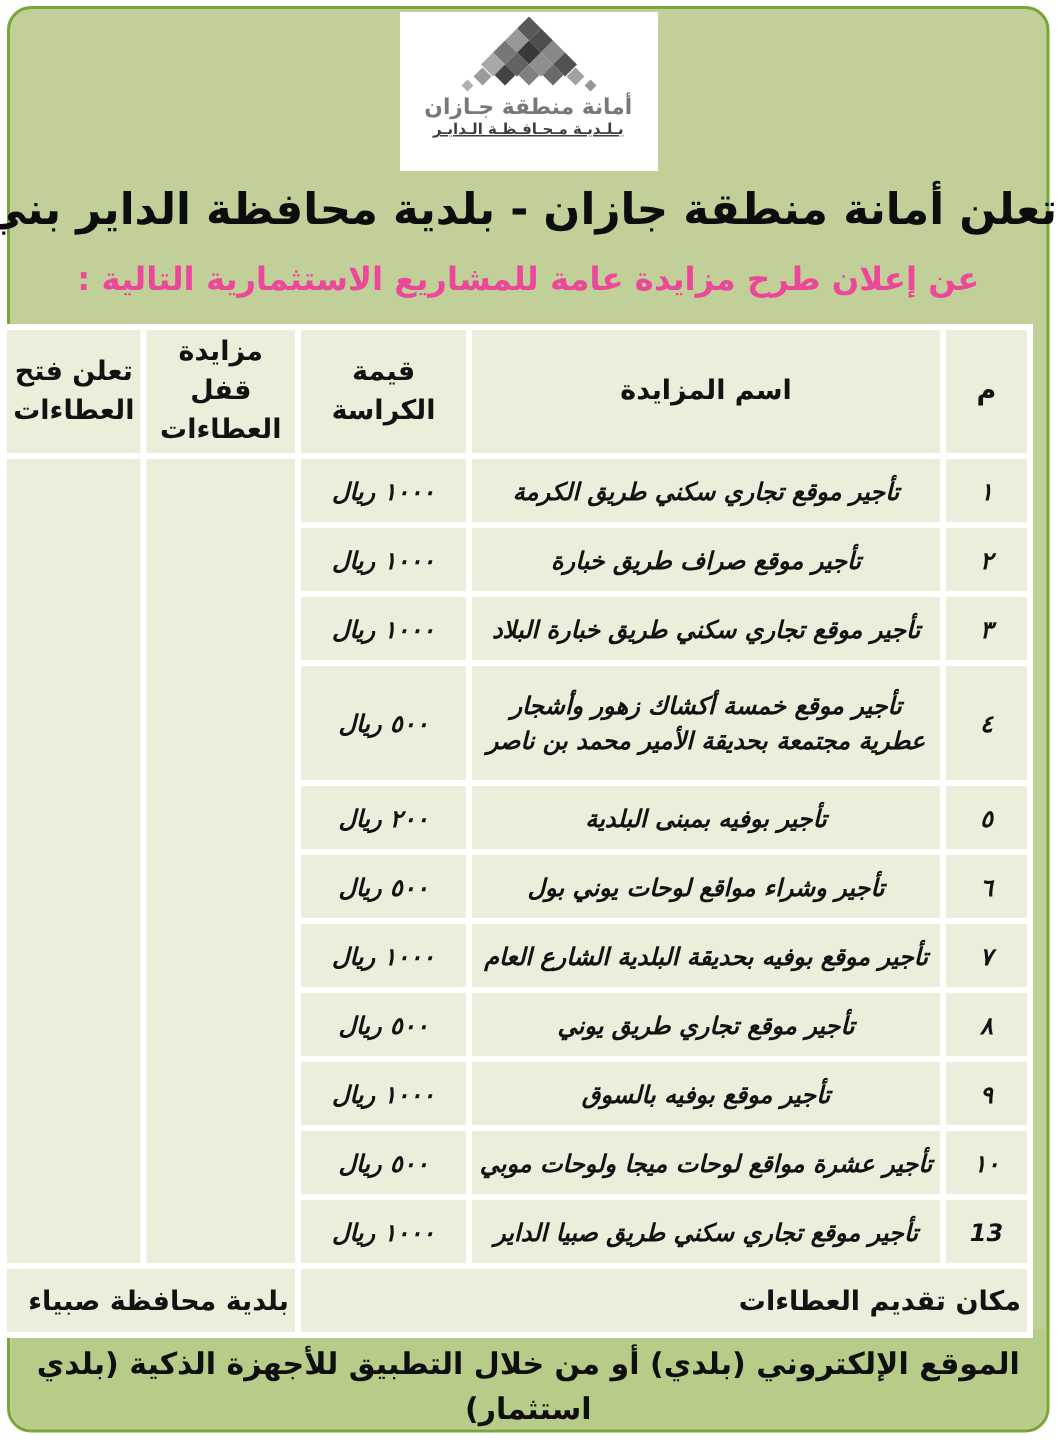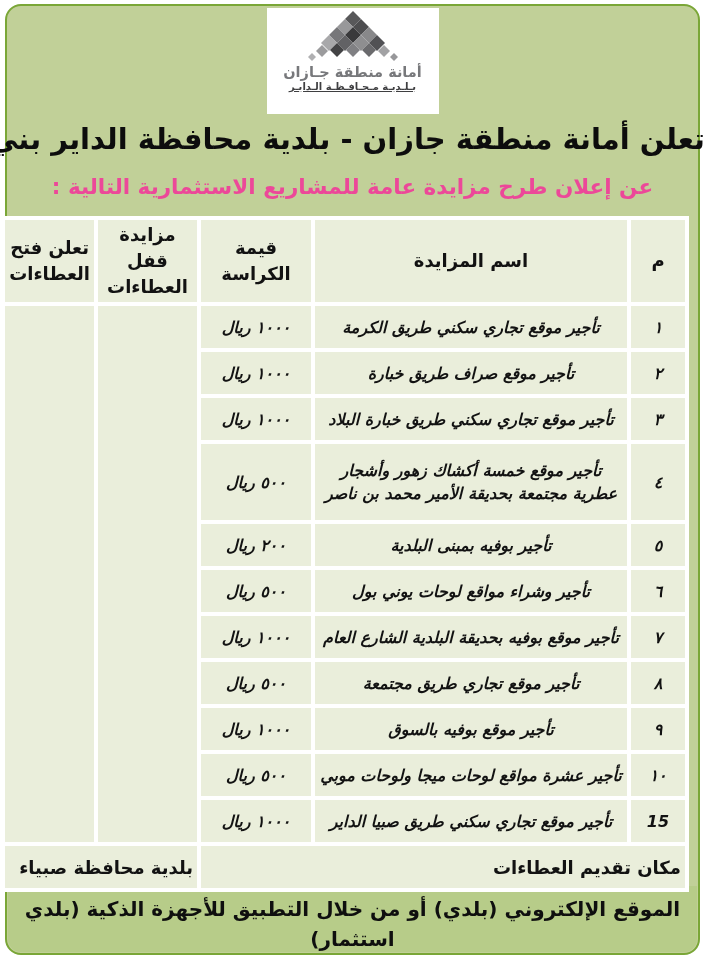--- a/index.html
+++ b/index.html
@@ -169,35 +169,35 @@
       <td>تأجير وشراء مواقع لوحات يوني بول</td>
       <td>٥٠٠ ريال</td>
     </tr>
     <tr class="row">
       <td>٧</td>
       <td>تأجير موقع بوفيه بحديقة البلدية الشارع العام</td>
       <td>١٠٠٠ ريال</td>
     </tr>
     <tr class="row">
       <td>٨</td>
-      <td>تأجير موقع تجاري طريق مجتمعة</td>
+      <td>تأجير موقع تجاري طريق يوني</td>
       <td>٥٠٠ ريال</td>
     </tr>
     <tr class="row">
       <td>٩</td>
       <td>تأجير موقع بوفيه بالسوق</td>
       <td>١٠٠٠ ريال</td>
     </tr>
     <tr class="row">
       <td>١٠</td>
       <td>تأجير عشرة مواقع لوحات ميجا ولوحات موبي</td>
       <td>٥٠٠ ريال</td>
     </tr>
     <tr class="row">
-      <td>15</td>
+      <td>13</td>
       <td>تأجير موقع تجاري سكني طريق صبيا الداير</td>
       <td>١٠٠٠ ريال</td>
     </tr>
     <tr class="foot">
       <td colspan="3">مكان تقديم العطاءات</td>
       <td colspan="2">بلدية محافظة صبياء</td>
     </tr>
   </tbody>
     </table>
 

